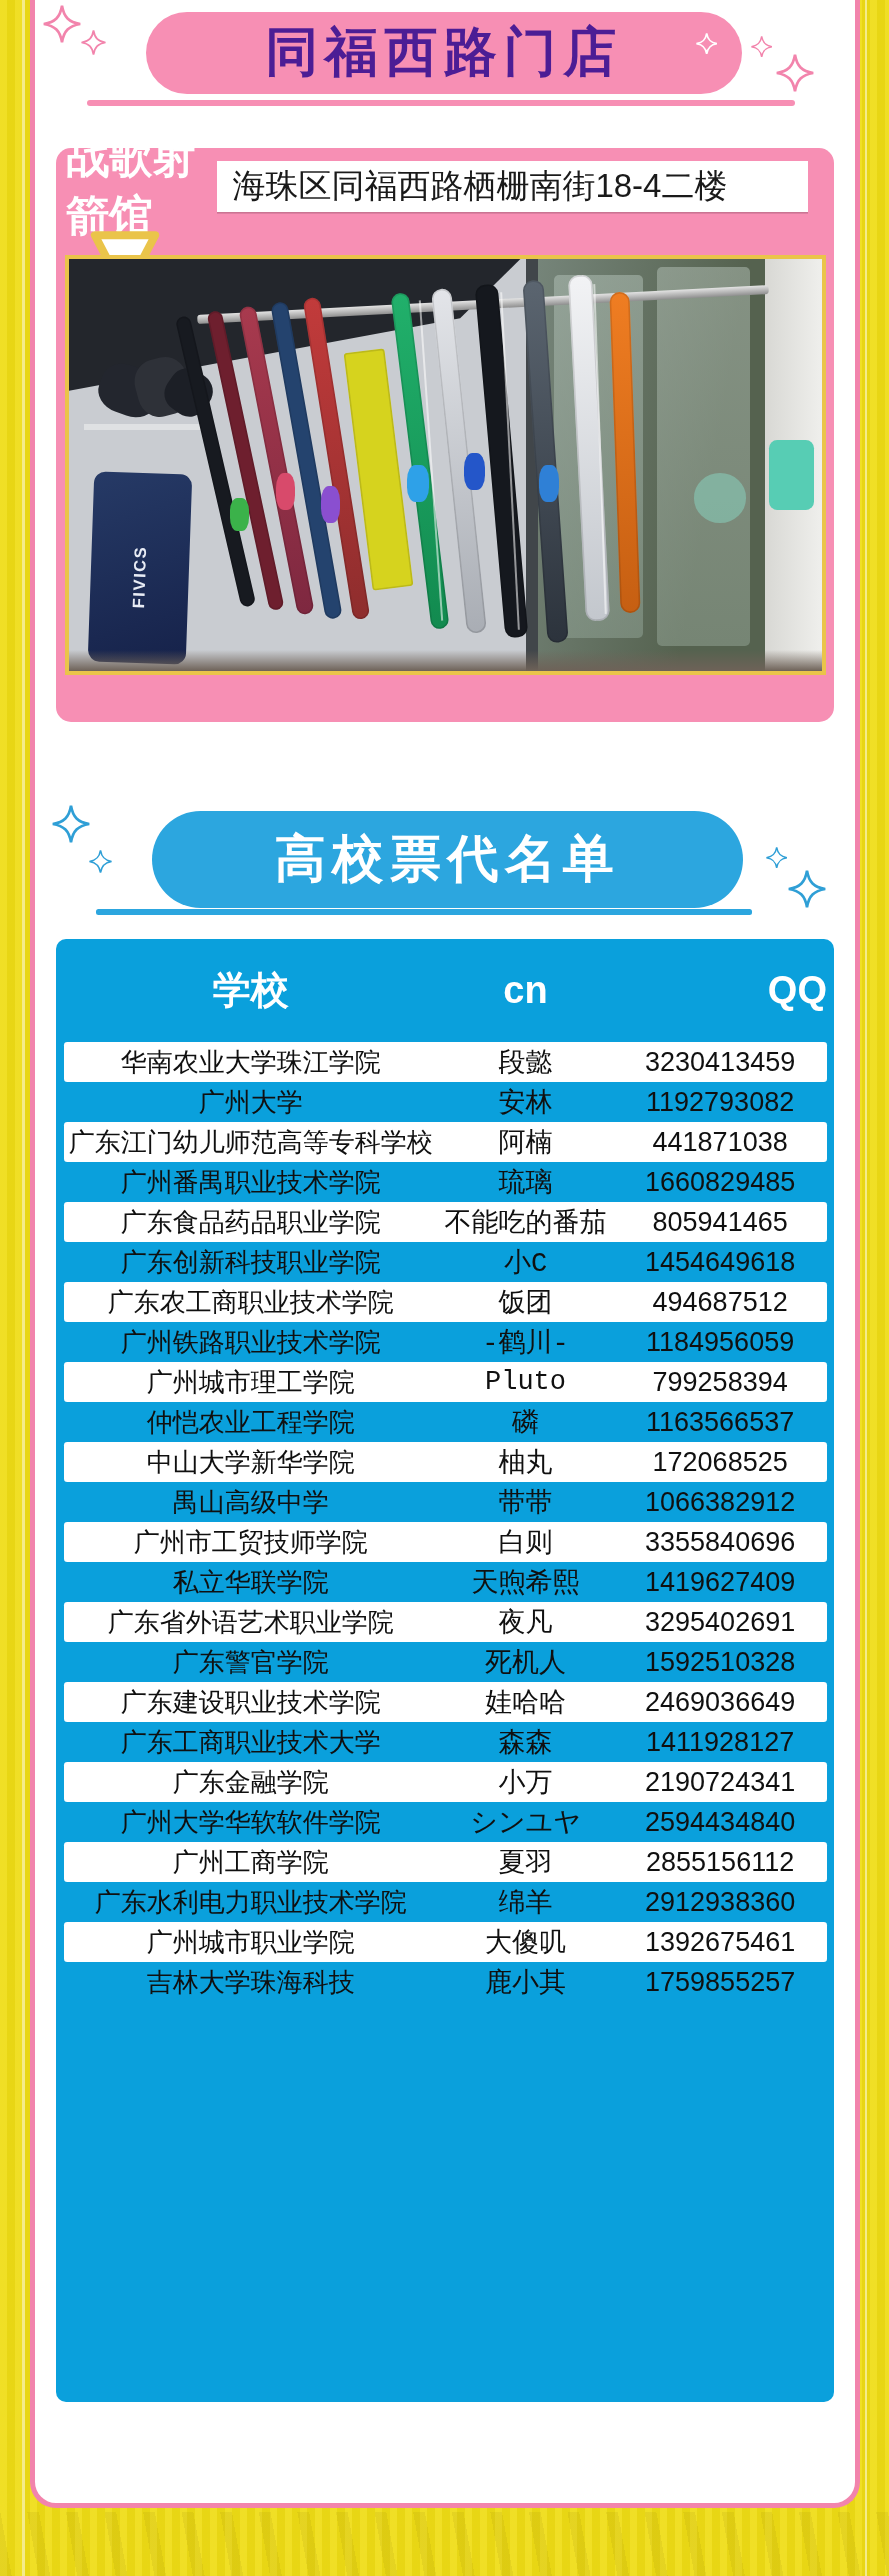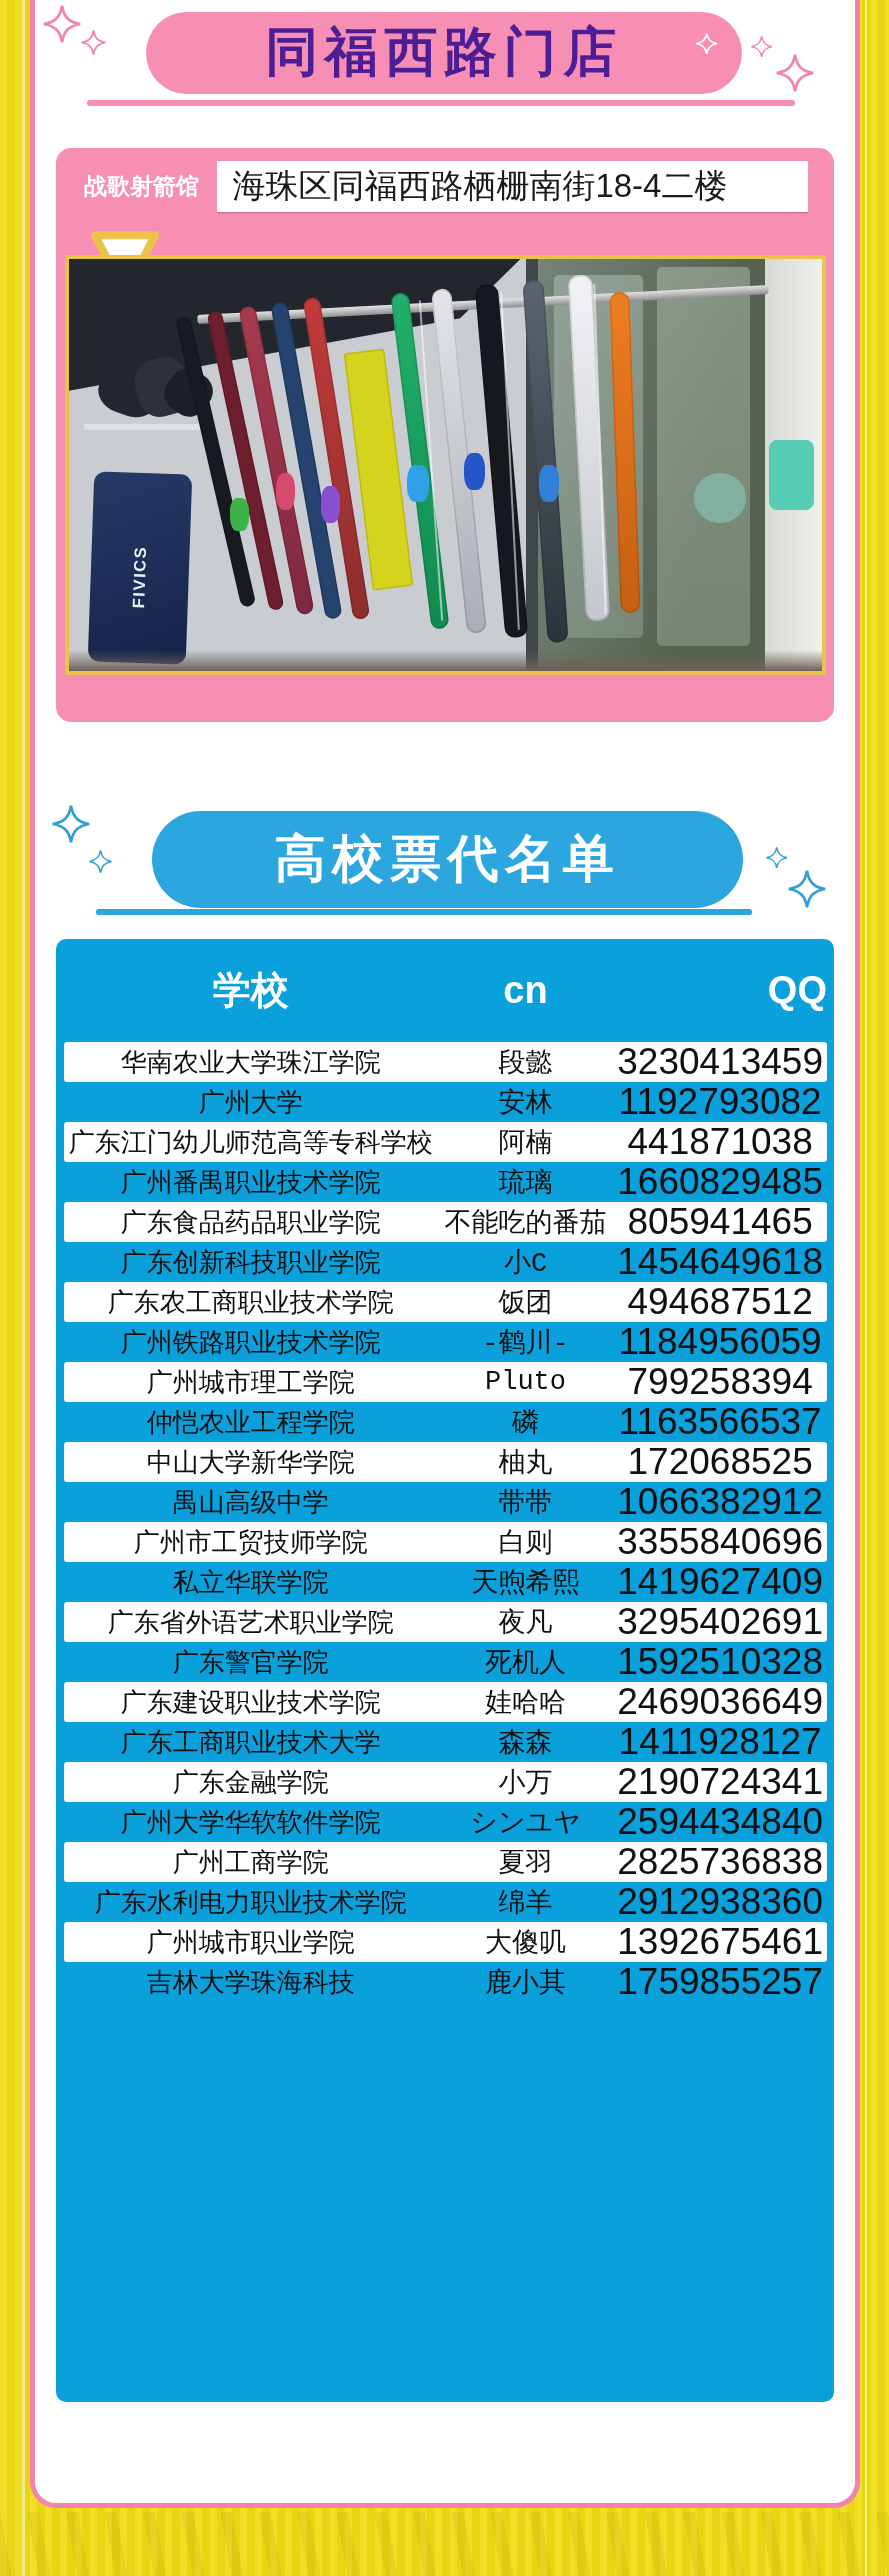--- a/index.html
+++ b/index.html
@@ -28,21 +28,21 @@
   .title-pill{
     position:absolute;left:111px;top:11.5px;width:596px;height:82px;
     background:var(--pink,#F78FB4);border-radius:43px;
     display:flex;align-items:center;justify-content:center;
     color:#4c1d95;font-weight:bold;font-size:53px;letter-spacing:6.6px;
   }
   .title-underline{position:absolute;left:52px;top:100px;width:708px;height:5.8px;background:var(--pink,#F78FB4);border-radius:3.3px;}
 
   
   .store-card{position:absolute;left:21.4px;top:148px;width:778px;height:574px;background:var(--pink,#F78FB4);border-radius:15px;}
-  .store-label{position:absolute;left:10px;top:13px;width:150px;height:51px;display:flex;align-items:center;justify-content:center;color:#fff;font-weight:bold;font-size:23px;}
+  .store-label{position:absolute;left:10px;top:13px;width:150px;height:51px;display:flex;align-items:center;justify-content:center;color:#fff;font-weight:bold;font-size:43px;}
   .address-box{position:absolute;left:161px;top:13px;width:591px;height:51px;background:#fff;box-sizing:border-box;display:flex;align-items:center;padding-left:15px;box-shadow:0 1.6px 0 rgba(0,0,0,.18);}
   .address-box span{color:#1a1a1a;font-size:33px;white-space:nowrap;}
   .down-arrow{position:absolute;left:33px;top:82px;width:72px;height:68px;}
 
   
   .photo{position:absolute;left:8.2px;top:107px;width:761px;height:420px;box-sizing:border-box;border:4.1px solid var(--photo-border,#EAC44A);background:#c9ccd1;overflow:hidden;}
   .photo *{position:absolute;}
   .ph-ceiling{left:0;top:0;width:100%;height:32%;background:#23262c;clip-path:polygon(0 0,60% 0,52% 45%,0 100%);}
   .ph-glass{left:62%;top:0;width:31%;height:100%;background:linear-gradient(100deg,#76857a,#55624f 70%);}
   .ph-glass::before{content:'';position:absolute;left:8%;top:4%;width:38%;height:88%;background:linear-gradient(#aebdb3,#8fa193);opacity:.55;border-radius:5px;}
@@ -76,21 +76,21 @@
   .t-header span{display:block;text-align:center;}
   .t-header .h-school{width:49%;}
   .t-header .h-cn{width:23%;}
   .t-header .h-qq{width:28%;text-align:right;}
   .t-rows{position:absolute;left:0;top:103px;right:0;}
   .row{height:40px;margin:0 7.4px;display:flex;align-items:center;color:var(--row-text,#101010);}
   .row.white{background:#fff;border-radius:3.3px;}
   .cell{display:block;text-align:center;white-space:nowrap;overflow:hidden;}
   .cell.school{width:49%;font-size:26px;}
   .cell.cn{width:23%;font-size:27px;font-family:Liberation Mono, monospace;}
-  .cell.qq{width:28%;font-size:37px;}
+  .cell.qq{width:28%;font-size:27px;}
 
   
   .watermark{position:absolute;left:0;right:0;top:2512px;height:64px;
     background:repeating-linear-gradient(80deg,rgba(130,110,0,.10) 0 11.5px,rgba(130,110,0,0) 11.5px 38px);}
 </style>
 </head>
 <body>
 
 <div class="edge-line l"></div>
 <div class="edge-line r"></div>
@@ -294,21 +294,21 @@
           <span class="cell qq">2190724341</span>
         </div>
         <div class="row">
           <span class="cell school">广州大学华软软件学院</span>
           <span class="cell cn">シンユヤ</span>
           <span class="cell qq">2594434840</span>
         </div>
         <div class="row white">
           <span class="cell school">广州工商学院</span>
           <span class="cell cn">夏羽</span>
-          <span class="cell qq">2825736838</span>
+          <span class="cell qq">2855156112</span>
         </div>
         <div class="row">
           <span class="cell school">广东水利电力职业技术学院</span>
           <span class="cell cn">绵羊</span>
           <span class="cell qq">2912938360</span>
         </div>
         <div class="row white">
           <span class="cell school">广州城市职业学院</span>
           <span class="cell cn">大傻叽</span>
           <span class="cell qq">1392675461</span>

